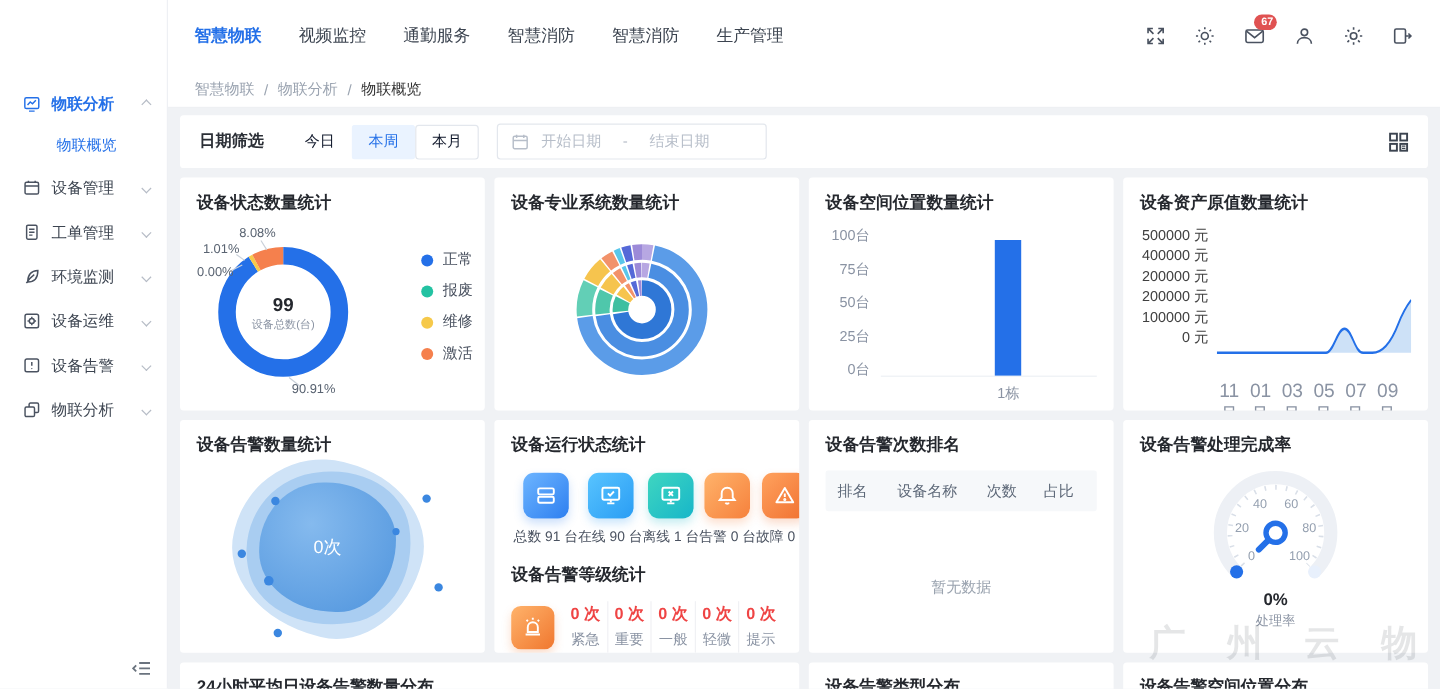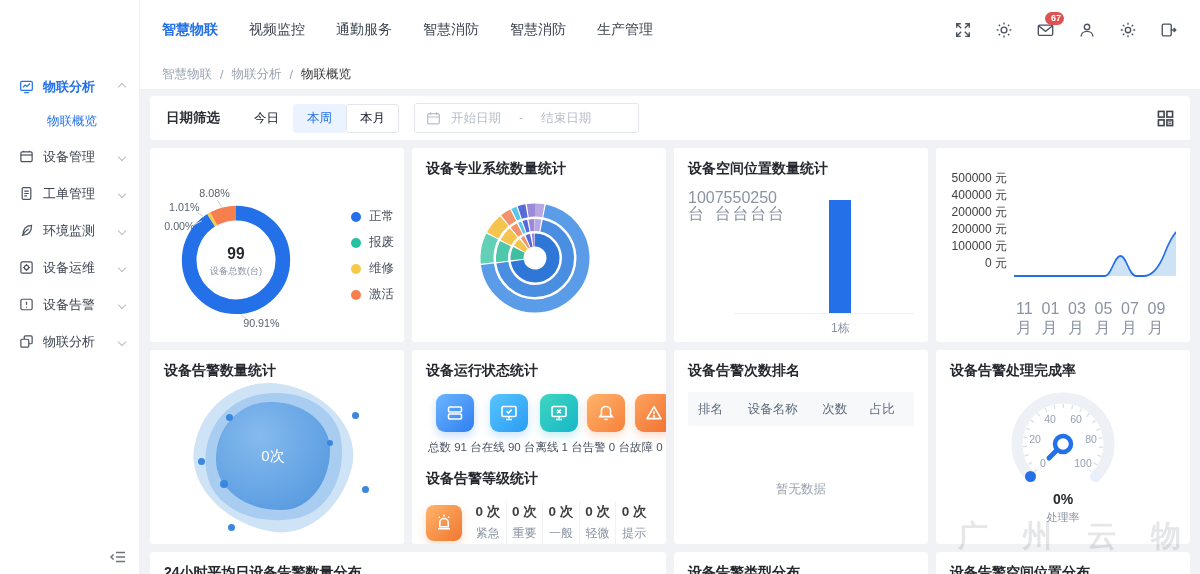--- a/index.html
+++ b/index.html
@@ -46,21 +46,21 @@
   .span2{grid-column:span 2}
 
   
   .donut-wrap{position:absolute;left:6px;top:32px}
   .legend{position:absolute;right:10px;top:60px}
   .litem{display:flex;align-items:center;gap:8px;margin-bottom:9px;font-size:12.5px;color:#4a5260;cursor:pointer}
   .ldot{width:10px;height:10px;border-radius:50%;flex:none}
 
   
   .bar-chart{display:flex;margin-top:12px}
-  .bar-y{width:46px;height:124px;display:flex;flex-direction:row;justify-content:space-between;align-items:flex-start;padding-right:9px;font-size:16px;color:#8a93a3}
+  .bar-y{width:46px;height:124px;display:flex;flex-direction:column;justify-content:space-between;align-items:flex-end;padding-right:9px;font-size:12px;color:#8a93a3}
   .bar-y span{line-height:1}
   .bar-plot{flex:1;height:124px;position:relative;border-bottom:1px solid #edf0f4}
   .bar{position:absolute;left:53%;bottom:0;width:22px;height:113px;background:#2470e8}
   .bar-x{position:absolute;left:calc(53% + 11px);transform:translateX(-50%);top:130px;font-size:12px;color:#8a93a3;white-space:nowrap}
 
   
   .area-chart{display:flex;margin-top:10px}
   .area-y{width:64px;height:120px;display:flex;flex-direction:column;justify-content:flex-start;align-items:flex-end;padding-right:7px;font-size:12px;color:#404040}
   .area-plot{flex:1;min-width:0}
   .area-x{display:flex;justify-content:space-between;font-size:16px;color:#8a93a3;margin-top:10px;padding:0 2px}
@@ -82,21 +82,21 @@
   .t2{background:linear-gradient(135deg,#58c4ff,#2a9df4);box-shadow:0 4px 8px rgba(42,157,244,.25)}
   .t3{background:linear-gradient(135deg,#3fd6c0,#17b6c9);box-shadow:0 4px 8px rgba(23,182,201,.25)}
   .t4{background:linear-gradient(135deg,#ffb36b,#f6813c);box-shadow:0 4px 8px rgba(246,129,60,.25)}
   .t5{background:linear-gradient(135deg,#ffa25e,#f07030);box-shadow:0 4px 8px rgba(240,112,48,.25)}
   .tile-label{font-size:11.5px;color:#4a5260;margin-top:8px;white-space:nowrap}
   .sub-title{margin-top:15px}
   .levels{display:flex;align-items:center;margin-top:13px}
   .lvl-ico{width:36px;height:36px;border-radius:8px;background:linear-gradient(135deg,#ffb36b,#f0772f);display:flex;align-items:center;justify-content:center;margin-right:8px;box-shadow:0 4px 8px rgba(240,119,47,.25);flex:none}
   .lvl{flex:1;text-align:center;border-left:1px solid #f0f1f4;padding:2px 0}
   .lvl.first{border-left:none}
-  .lvl-val{font-size:13.5px;font-weight:bold;color:#404040}
+  .lvl-val{font-size:13.5px;font-weight:bold;color:#ef4444}
   .lvl-lab{font-size:12px;color:#8a93a3;margin-top:4px}
 
   
   .rank-head{display:flex;background:#f6f8fa;height:34px;align-items:center;margin-top:12px;font-size:12.5px;color:#5d6878;border-radius:2px}
   .rank-head span{padding-left:10px}
   .rc1{width:22%}.rc2{width:33%}.rc3{width:21%}.rc4{width:24%}
   .rank-empty{text-align:center;font-size:12.5px;color:#9aa3af;margin-top:55px}
 
   
   .gauge-wrap{display:flex;justify-content:center;margin-top:2px}
@@ -280,20 +280,21 @@
             <rect x="1.5" y="10.5" width="6" height="6"></rect>
             <rect x="10.5" y="10.5" width="6" height="6"></rect>
             <path d="M12 12.5h3M12 14.5h3" stroke-width="1"></path>
           </svg>
       </span>
     </div>
 
     <div class="cards">
 
       <div class="card">
+        <div class="card-title">设备状态数量统计</div>
         <div class="donut-wrap">
           <svg width="160" height="152" viewBox="0 0 164 152">
             <g transform="rotate(-90 82 80)">
               <circle cx="82" cy="80" r="48" fill="none" stroke="#2470e8" stroke-width="15" stroke-dasharray="274.2 301.6"></circle>
               <circle cx="82" cy="80" r="48" fill="none" stroke="#f6c94a" stroke-width="15" stroke-dasharray="3.1 301.6" stroke-dashoffset="-274.2"></circle>
               <circle cx="82" cy="80" r="48" fill="none" stroke="#f5804d" stroke-width="15" stroke-dasharray="24.4 301.6" stroke-dashoffset="-277.3"></circle>
             </g>
             <polyline points="68,27 63,19" fill="none" stroke="#c9d0d9" stroke-width="1"></polyline>
             <polyline points="49,36 42,31" fill="none" stroke="#c9d0d9" stroke-width="1"></polyline>
             <polyline points="47,40 37,45" fill="none" stroke="#c9d0d9" stroke-width="1"></polyline>
@@ -372,20 +373,21 @@
             <span>0台</span>
           </div>
           <div class="bar-plot">
             <div class="bar"></div>
             <span class="bar-x">1栋</span>
           </div>
         </div>
       </div>
 
       <div class="card">
+        <div class="card-title">设备资产原值数量统计</div>
         <div class="area-chart">
           <div class="area-y">
             <span>500000 元</span>
             <span>400000 元</span>
             <span>200000 元</span>
             <span>200000 元</span>
             <span>100000 元</span>
             <span>0 元</span>
           </div>
           <div class="area-plot">

